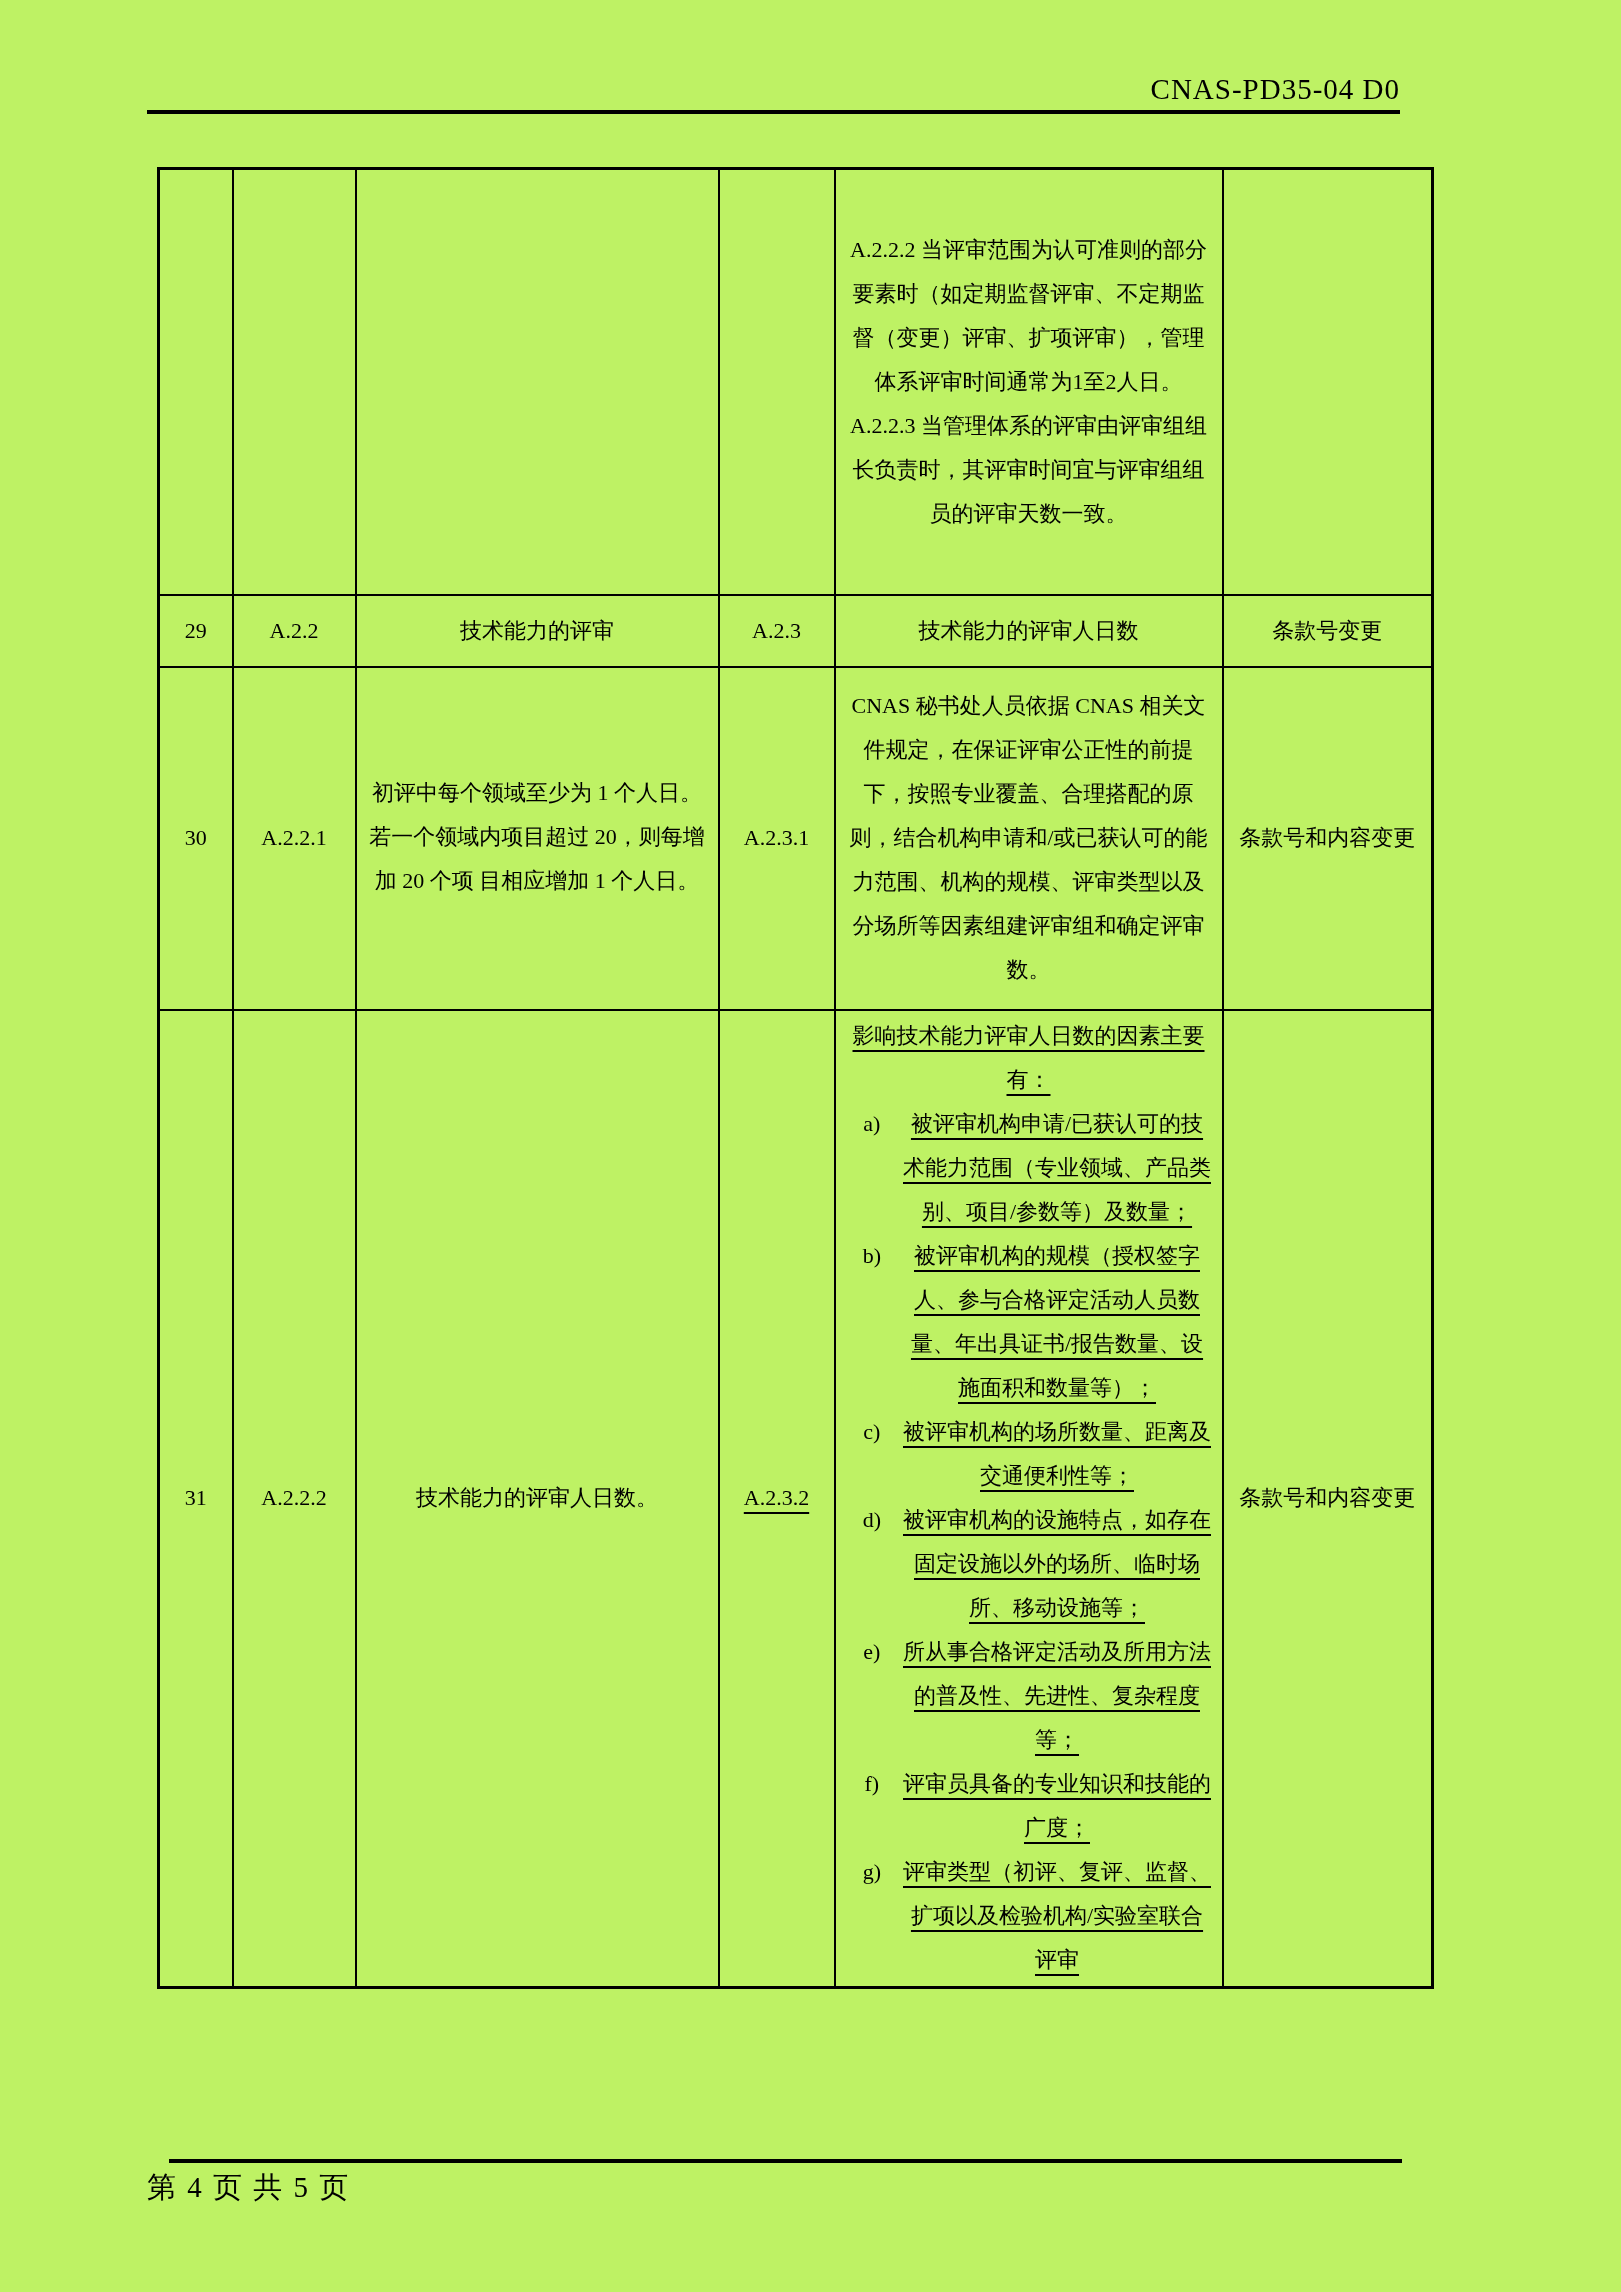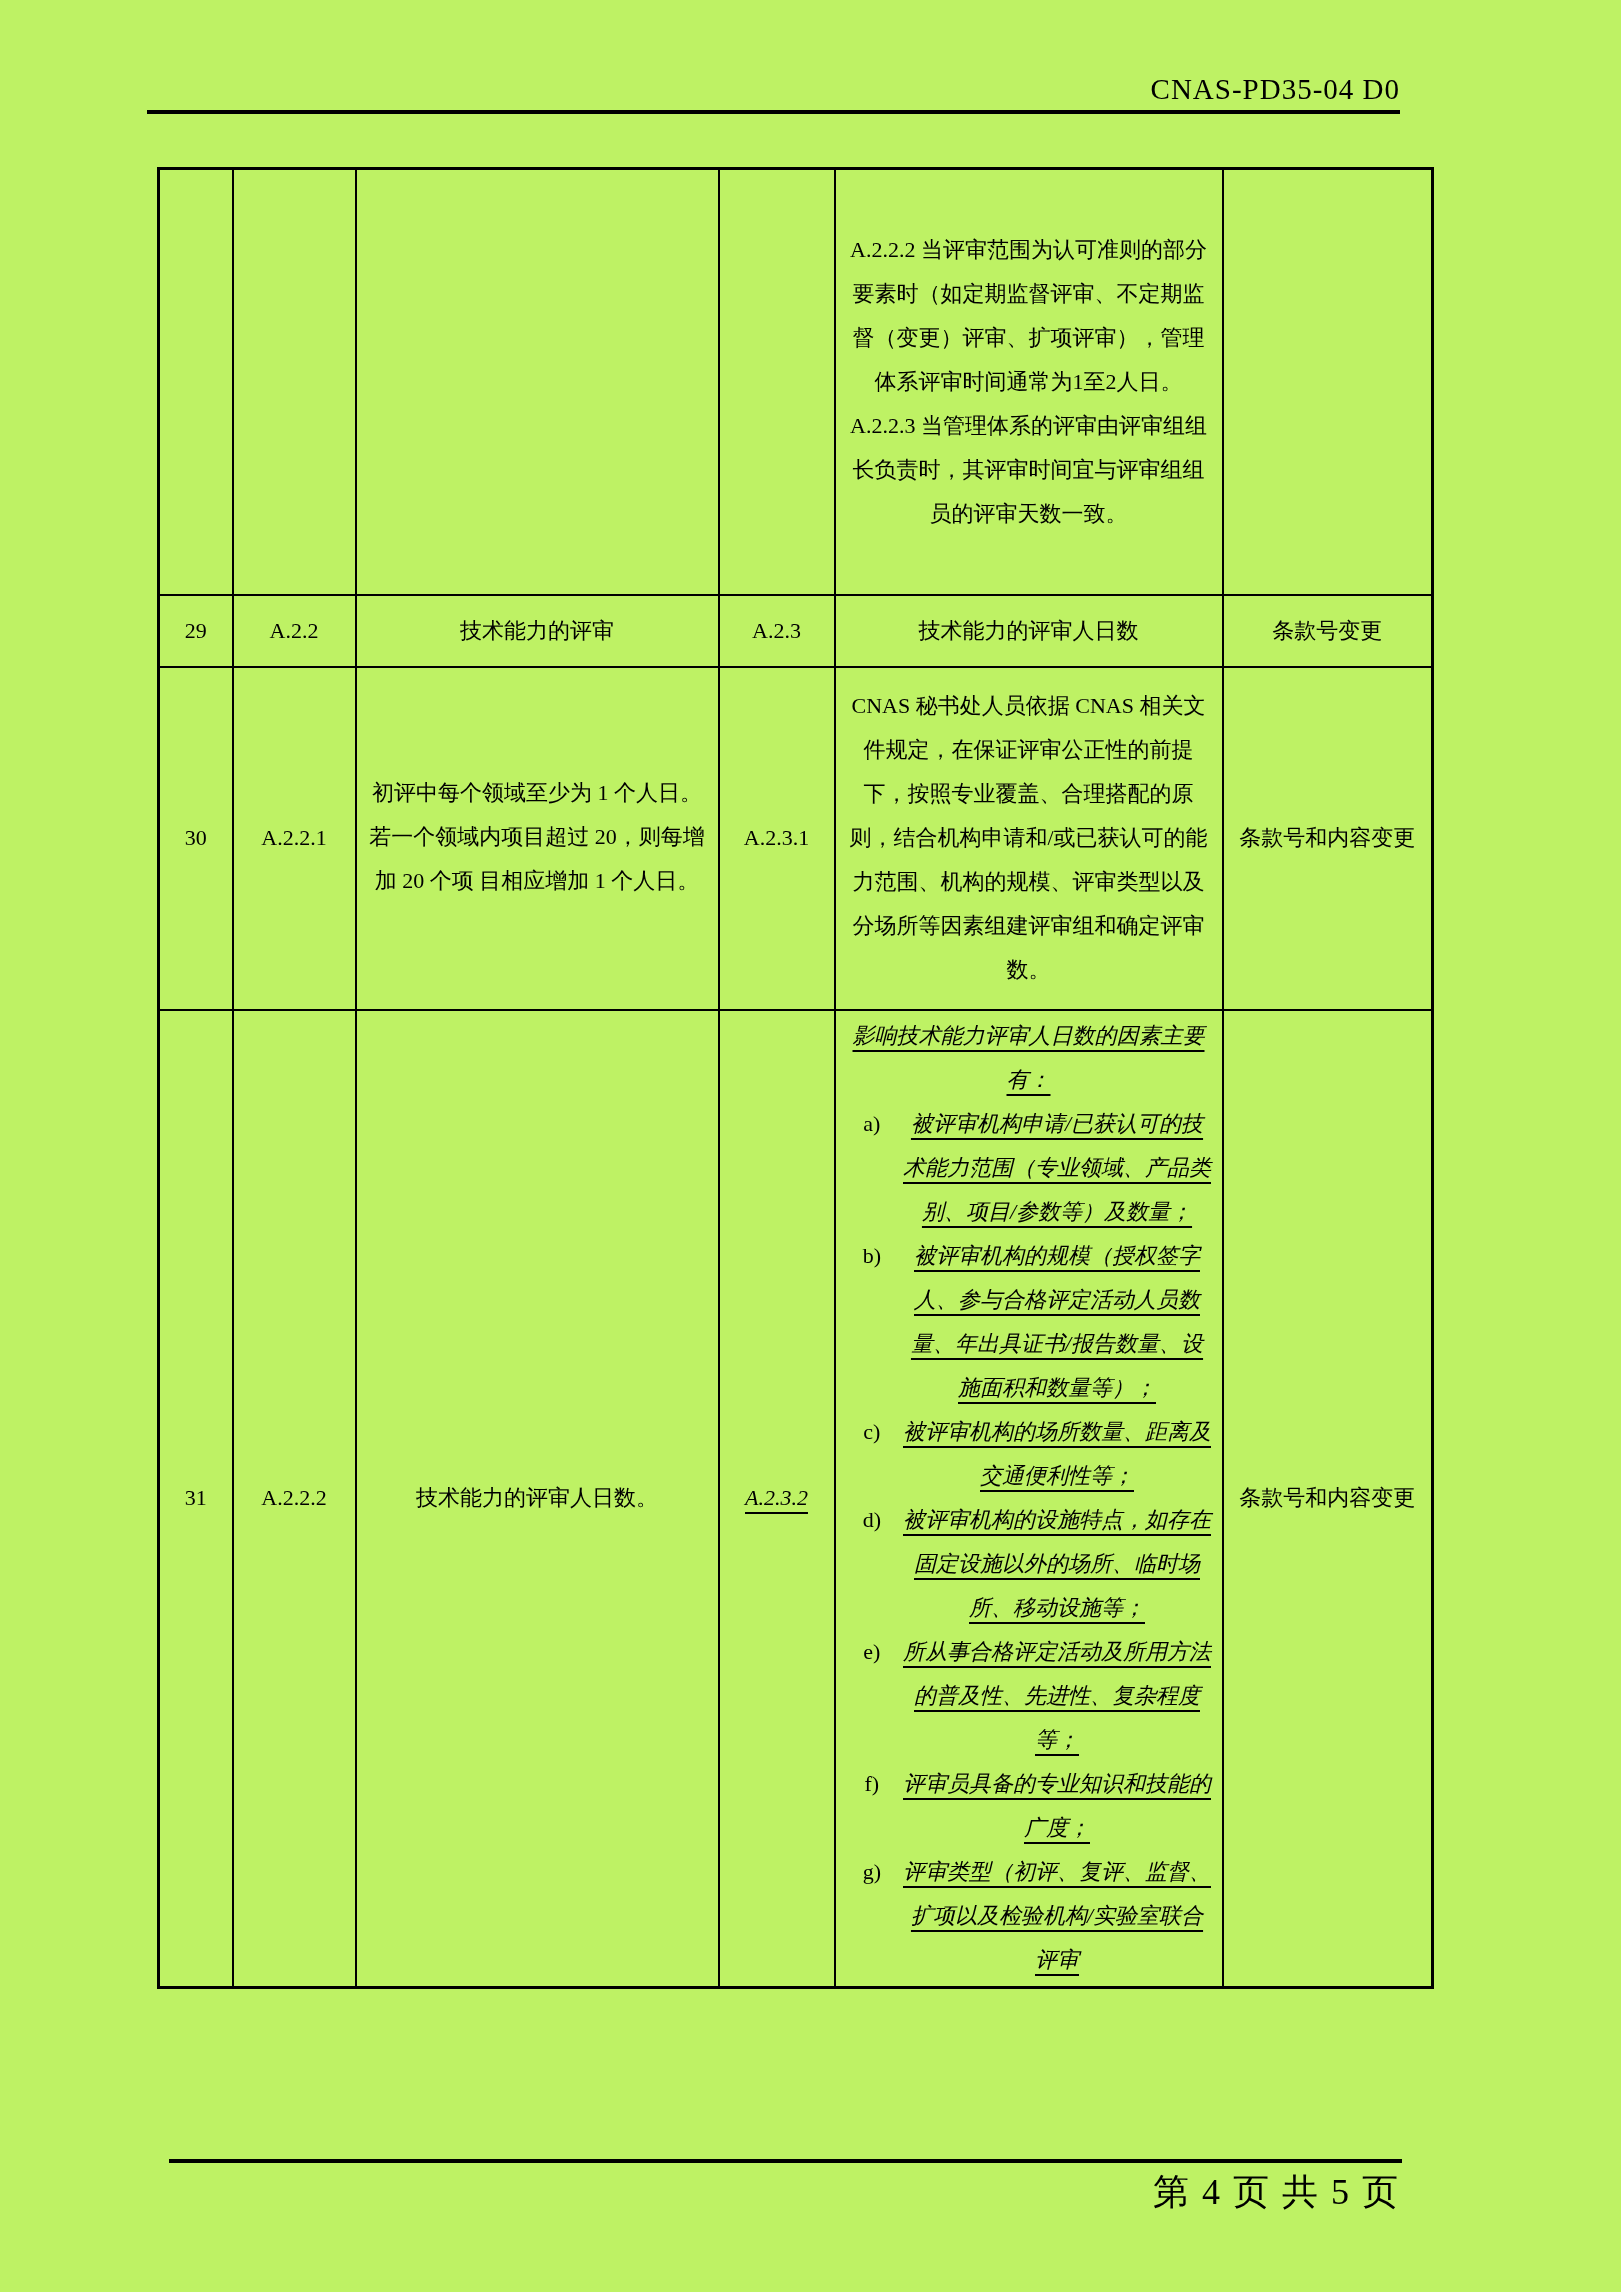--- a/index.html
+++ b/index.html
@@ -38,33 +38,32 @@
   td.vtop  { vertical-align:top; }
   td.newtxt{
     text-align:left; font-size:28px; line-height:42px;
     padding:7.8px 5.9px 7.8px 9.8px;
   }
   td.clausecell { text-align:left; padding:3.9px 3.9px 3.9px 9.8px; }
   .u {
     text-decoration:underline;
     text-decoration-thickness:2px;
     text-underline-offset:6.9px;
-    font-style:italic;
   }
   .li { display:flex; align-items:flex-start; }
   .li .marker { flex:0 0 57px; }
   .li .body  { flex:1 1 auto; min-width:0; }
   .para { margin:0; }
   .footer-rule {
     position:absolute; left:169px; top:2159px; width:1233px; height:3.9px;
     background:#000;
   }
   .doc-footer {
     position:absolute; left:147px; top:2168px; width:1253px;
-    text-align:right; font-size:36px; letter-spacing:2px;
+    text-align:left; font-size:29px; letter-spacing:2px;
   }
 </style>
 </head>
 <body>
 
 <div class="page">
 
   <div class="doc-header">CNAS-PD35-04 D0</div>
   <div class="header-rule"></div>
 

